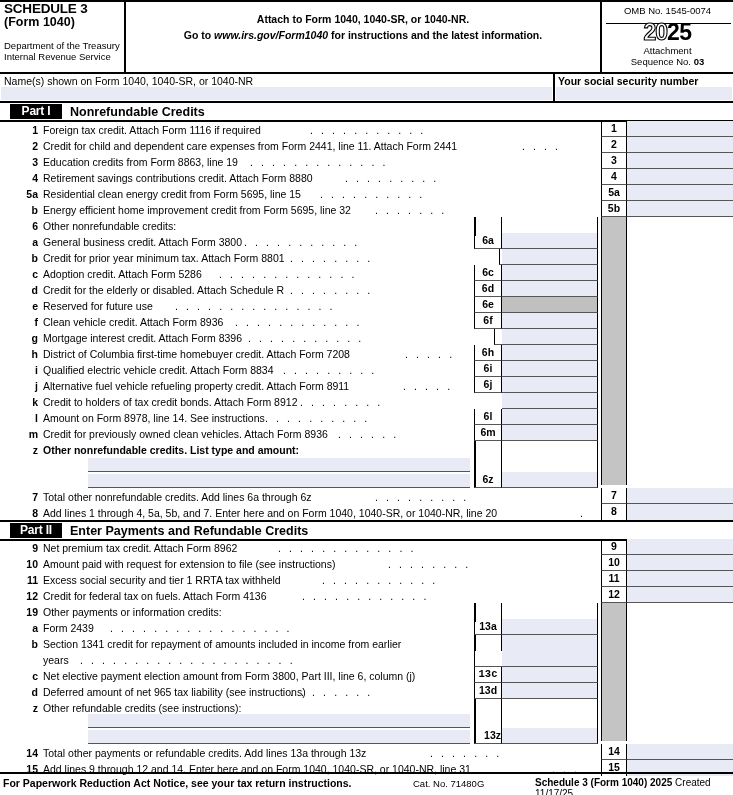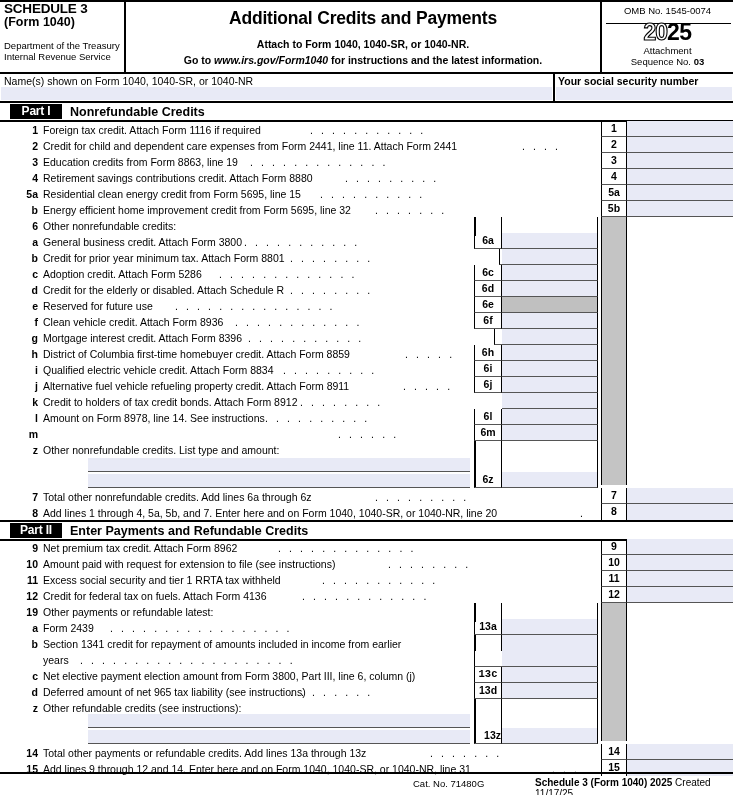--- a/index.html
+++ b/index.html
@@ -155,21 +155,20 @@
       <div id="hdr-f1040">(Form 1040)</div>
       <div id="hdr-dept">
         <div>Department of the Treasury</div>
         <div>Internal Revenue Service</div>
       </div>
     </div>
 
     <div class="abs" id="hdr-vline-1"></div>
 
     <div class="abs" id="hdr-center">
-      <div id="hdr-title">Additional Credits and Payments</div>
       <div id="hdr-attach">Attach to Form 1040, 1040-SR, or 1040-NR.</div>
       <div id="hdr-goto"><span>Go to </span><span class="ital">www.irs.gov/Form1040</span><span> for instructions and the latest information.</span></div>
     </div>
 
     <div class="abs" id="hdr-vline-2"></div>
     <div class="abs" id="hdr-omb-rule"></div>
 
     <div class="abs" id="hdr-right">
       <div id="hdr-omb">OMB No. 1545-0074</div>
       <div id="hdr-year"><span class="yr-outline">20</span><span class="yr-solid">25</span></div>
@@ -277,21 +276,21 @@
   <div class="abs subnumbox" style="top:313px; height:16px; line-height:15px;">6f</div>
   <div class="abs subamtbox field" style="top:313px; height:16px;"></div>
 
   <div class="abs lnum" style="left:14px; top:332px;">g</div>
   <div class="abs ltext" style="left:43px; top:332px;">Mortgage interest credit. Attach Form 8396</div>
   <div class="abs leader" style="left:248px; top:332px;">. . . . . . . . . . .</div>
   <div class="abs subnumbox" style="top:329px; height:16px; line-height:15px;margin-left:20px;">6g</div>
   <div class="abs subamtbox field" style="top:329px; height:16px;"></div>
 
   <div class="abs lnum" style="left:14px; top:348px;">h</div>
-  <div class="abs ltext" style="left:43px; top:348px;">District of Columbia first-time homebuyer credit. Attach Form 8859</div>
+  <div class="abs ltext" style="left:43px; top:348px;">District of Columbia first-time homebuyer credit. Attach Form 7208</div>
   <div class="abs leader" style="left:405px; top:348px;">. . . . .</div>
   <div class="abs subnumbox" style="top:345px; height:16px; line-height:15px;">6h</div>
   <div class="abs subamtbox field" style="top:345px; height:16px;"></div>
 
   <div class="abs lnum" style="left:14px; top:364px;">i</div>
   <div class="abs ltext" style="left:43px; top:364px;">Qualified electric vehicle credit. Attach Form 8834</div>
   <div class="abs leader" style="left:283px; top:364px;">. . . . . . . . .</div>
   <div class="abs subnumbox" style="top:361px; height:16px; line-height:15px;">6i</div>
   <div class="abs subamtbox field" style="top:361px; height:16px;"></div>
 
@@ -307,26 +306,27 @@
   <div class="abs subnumbox" style="top:393px; height:16px; line-height:15px;margin-left:36px;">6k</div>
   <div class="abs subamtbox field" style="top:393px; height:16px;"></div>
 
   <div class="abs lnum" style="left:14px; top:412px;">l</div>
   <div class="abs ltext" style="left:43px; top:412px;">Amount on Form 8978, line 14. See instructions</div>
   <div class="abs leader" style="left:265px; top:412px;">. . . . . . . . . .</div>
   <div class="abs subnumbox" style="top:409px; height:16px; line-height:15px;">6l</div>
   <div class="abs subamtbox field" style="top:409px; height:16px;"></div>
 
   <div class="abs lnum" style="left:14px; top:428px;">m</div>
+  <div class="abs ltext" style="left:43px; top:428px;">Credit for previously owned clean vehicles. Attach Form 8936</div>
   <div class="abs leader" style="left:338px; top:428px;">. . . . . .</div>
   <div class="abs subnumbox" style="top:425px; height:16px; line-height:15px;">6m</div>
   <div class="abs subamtbox field" style="top:425px; height:16px;"></div>
 
   <div class="abs lnum" style="left:14px; top:444px;">z</div>
-  <div class="abs ltext" style="left:43px; top:444px;">Other nonrefundable credits. List type and amount:</div>
+  <div class="abs ltext" style="left:43px; top:444px;font-weight:bold;">Other nonrefundable credits. List type and amount:</div>
   <div class="abs writein field" style="top:458px; height:14px;"></div>
   <div class="abs writein field" style="top:474px; height:14px;"></div>
 
   <div class="abs" style="left:474px; top:441px; width:1.5px; height:47px; background:#000;"></div>
   <div class="abs" style="left:500.5px; top:441px; width:1.5px; height:47px; background:#000;"></div>
   <div class="abs" style="left:596.5px; top:441px; width:1.5px; height:47px; background:#000;"></div>
   <div class="abs subnumbox" style="top:472px; height:16px; line-height:15px;">6z</div>
   <div class="abs subamtbox field" style="top:472px; height:16px;"></div>
 
   <div class="abs lnum" style="left:14px; top:491px;">7</div>
@@ -368,21 +368,21 @@
 
   <div class="abs lnum" style="left:14px; top:590px;">12</div>
   <div class="abs ltext" style="left:43px; top:590px;">Credit for federal tax on fuels. Attach Form 4136</div>
   <div class="abs leader" style="left:302px; top:590px;">. . . . . . . . . . . .</div>
   <div class="abs numbox" style="top:587px; height:16px; line-height:15px;">12</div>
   <div class="abs amtbox field" style="top:587px; height:16px;"></div>
 
   <div class="abs col-gray" style="left:601px; top:603px; width:26px; height:138px; border-left:1.5px solid #000; border-right:1.5px solid #000;"></div>
 
   <div class="abs lnum" style="left:14px; top:606px;">19</div>
-  <div class="abs ltext" style="left:43px; top:606px;">Other payments or refundable latest:</div>
+  <div class="abs ltext" style="left:43px; top:606px;">Other payments or information credits:</div>
   <div class="abs" style="left:474px; top:603px; width:1.5px; height:19px; background:#000;"></div>
   <div class="abs" style="left:500.5px; top:603px; width:1.5px; height:19px; background:#000;"></div>
   <div class="abs" style="left:596.5px; top:603px; width:1.5px; height:19px; background:#000;"></div>
 
   <div class="abs lnum" style="left:14px; top:622px;">a</div>
   <div class="abs ltext" style="left:43px; top:622px;">Form 2439</div>
   <div class="abs leader" style="left:110px; top:622px;">. . . . . . . . . . . . . . . . .</div>
   <div class="abs subnumbox" style="top:619px; height:16px; line-height:15px;">13a</div>
   <div class="abs subamtbox field" style="top:619px; height:16px;"></div>
 
@@ -424,16 +424,17 @@
   <div class="abs numbox" style="top:744px; height:16px; line-height:15px;">14</div>
   <div class="abs amtbox field" style="top:744px; height:16px;"></div>
 
   <div class="abs lnum" style="left:14px; top:763px;">15</div>
   <div class="abs ltext" style="left:43px; top:763px;">Add lines 9 through 12 and 14. Enter here and on Form 1040, 1040-SR, or 1040-NR, line 31</div>
   <div class="abs leader" style="left:552px; top:763px;">. . .</div>
   <div class="abs numbox" style="top:760px; height:16px; line-height:15px; border-bottom:none;">15</div>
   <div class="abs amtbox field" style="top:760px; height:16px; border-bottom:none;"></div>
 
   <div class="abs" id="footer-rule"></div>
+  <div class="abs" id="foot-left">For Paperwork Reduction Act Notice, see your tax return instructions.</div>
   <div class="abs" id="foot-cat">Cat. No. 71480G</div>
   <div class="abs" id="foot-right"><span class="bold">Schedule 3 (Form 1040) 2025</span><span> Created 11/17/25</span></div>
 
 </div>
 
 </body></html>

